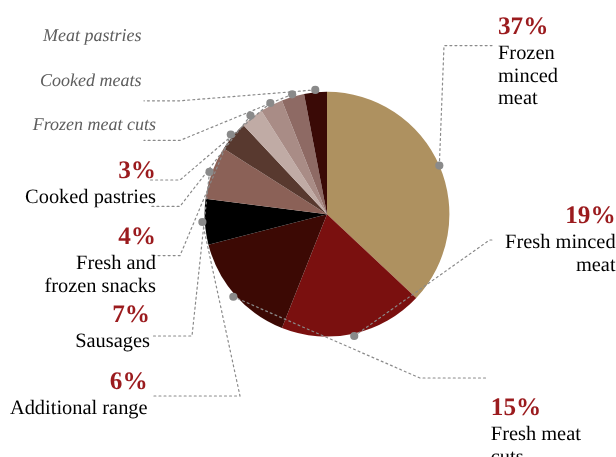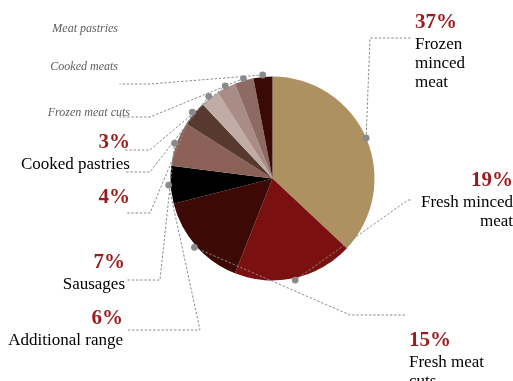--- a/index.html
+++ b/index.html
@@ -32,21 +32,21 @@
   .cat {
     font-family: "Liberation Serif", serif;
     font-size: 17px;
     color: #000000;
     display: block;
     white-space: pre-line;
   }
   .cat-only {
     font-family: "Liberation Serif", serif;
     font-style: italic;
-    font-size: 12px;
+    font-size: 15px;
     color: #5E5E5E;
     display: block;
     white-space: pre-line;
   }
 </style>
 </head>
 <body>
 
 <div id="chart-root">
 
@@ -90,31 +90,33 @@
   <div class="label-block align-right" style="right:513px; top:0;"></div>
 
   <div class="label-block align-right" style="left:0px; top:22px; width:118px;">
     <span class="cat-only">Meat pastries</span>
   </div>
 
   <div class="label-block align-right" style="left:0px; top:60px; width:118px;padding-left:20px;">
     <span class="cat-only">Cooked meats</span>
   </div>
 
-  <div class="label-block align-right" style="left:0px; top:96px; width:130px;margin-top:10px;">
+  <div class="label-block align-right" style="left:0px; top:96px; width:130px;">
     <span class="cat-only">Frozen meat cuts</span>
   </div>
 
   <div class="label-block align-right" style="left:0px; top:130px; width:130px;">
     <span class="pct">3%</span>
     <span class="cat">Cooked pastries</span>
   </div>
 
   <div class="label-block align-right" style="left:0px; top:185px; width:130px;">
     <span class="pct">4%</span>
+    <span class="cat">Fresh and
+frozen snacks</span>
   </div>
 
   <div class="label-block align-right" style="left:0px; top:250px; width:125px;">
     <span class="pct">7%</span>
     <span class="cat">Sausages</span>
   </div>
 
   <div class="label-block align-right" style="left:0px; top:306px; width:123px;">
     <span class="pct">6%</span>
     <span class="cat">Additional range</span>

